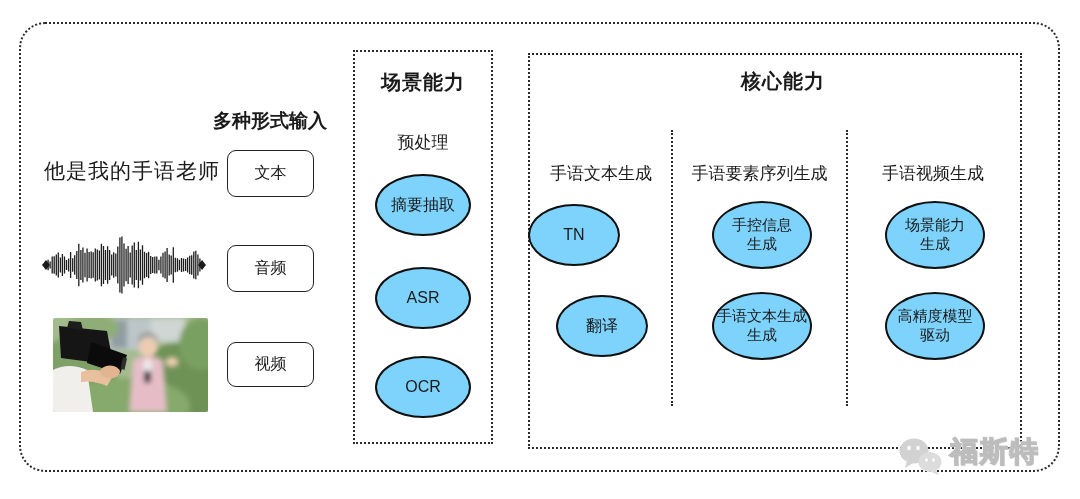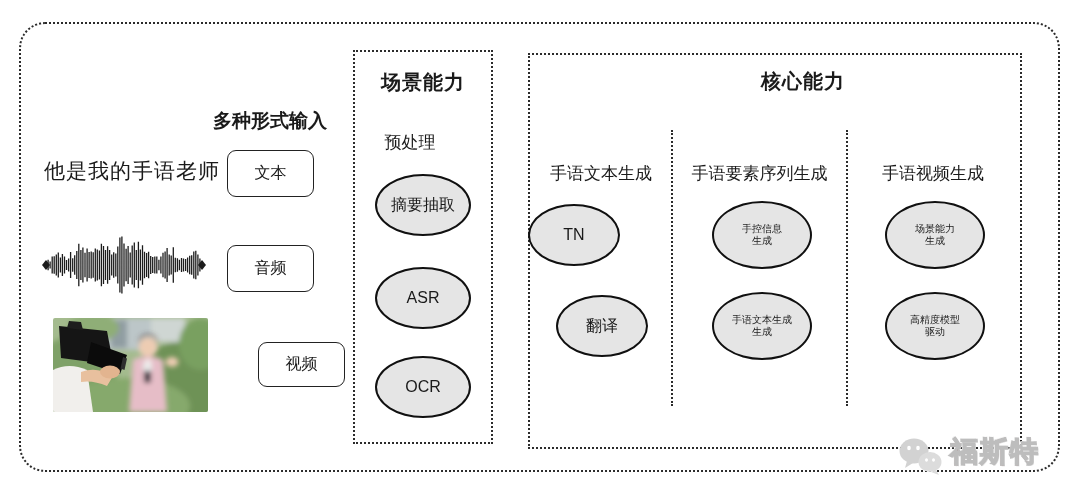--- a/index.html
+++ b/index.html
@@ -18,23 +18,23 @@
   .scene-box{left:353px;top:50px;width:136px;height:390px;}
   .core-box{left:528px;top:53px;width:490px;height:392px;}
   .box-title{font-size:20px;font-weight:bold;text-align:center;letter-spacing:1px;}
   .sub-label{font-size:17px;text-align:center;}
   .col-title{font-size:17px;text-align:center;white-space:nowrap;}
   .divider{border-left:2px dotted #2b2b2b;width:0;}
   
   .node{
     border:2.6px solid #101010;border-radius:50%;
     display:flex;align-items:center;justify-content:center;
-    text-align:center;background:#e5e5e5;
+    text-align:center;background:#7dd3fc;
   }
-  .node span{white-space:pre-line;line-height:1.25;font-size:10px;}
+  .node span{white-space:pre-line;line-height:1.25;font-size:15px;}
   .node.big span{font-size:16px;}
   
   .input-title{font-size:19px;font-weight:bold;text-align:center;white-space:nowrap;}
   .sample-text{font-size:21px;white-space:nowrap;letter-spacing:1px;}
   .type-box{
     width:85px;height:45px;border:1.6px solid #222;border-radius:9px;
     display:flex;align-items:center;justify-content:center;font-size:16px;
   }
   .video-thumb{width:155px;height:94px;border-radius:2px;overflow:hidden;display:block;}
   
@@ -103,40 +103,40 @@
       <path d="M0 52 Q16 44 34 52 L40 94 L0 94 Z" fill="#f1efec"></path>
       <path d="M28 54 Q44 48 60 58 L54 68 Q40 62 28 64 Z" fill="#e8c09e"></path>
       <path d="M6 8 L54 13 L58 34 L38 44 L8 40 Z" fill="#151515"></path>
       <path d="M38 24 L74 37 L67 56 L34 45 Z" fill="#0b0b0b"></path>
       <path d="M70 39 L74 40.5 L71.5 52 L67.5 50.5 Z" fill="#2e2e2e"></path>
       <ellipse cx="57" cy="54" rx="10" ry="6.5" fill="#e2b48f"></ellipse>
       <path d="M14 10 L30 12 L28 4 L16 3 Z" fill="#1d1d1d"></path>
     </g>
   </svg>
 
-  <div class="abs type-box" style="left:227px;top:342px;height:43px;margin-left:31px;">
+  <div class="abs type-box" style="left:227px;top:342px;height:43px;">
     <span>视频</span>
   </div>
 
   <div class="abs dash-box scene-box"></div>
   <div class="abs box-title" style="left:353px;top:69px;width:140px;">场景能力</div>
-  <div class="abs sub-label" style="left:340px;top:131px;width:140px;">预处理</div>
+  <div class="abs sub-label" style="left:353px;top:131px;width:140px;">预处理</div>
 
   <div class="abs node big" style="left:375px;top:174px;width:92px;height:58px;">
     <span>摘要抽取</span>
   </div>
   <div class="abs node big" style="left:375px;top:267px;width:92px;height:58px;">
     <span>ASR</span>
   </div>
   <div class="abs node big" style="left:375px;top:356px;width:92px;height:58px;">
     <span>OCR</span>
   </div>
 
   <div class="abs dash-box core-box"></div>
-  <div class="abs box-title" style="left:556px;top:68px;width:494px;">核心能力</div>
+  <div class="abs box-title" style="left:536px;top:68px;width:494px;">核心能力</div>
 
   <div class="abs divider" style="left:671px;top:130px;height:276px;"></div>
   <div class="abs divider" style="left:846px;top:130px;height:276px;"></div>
 
   <div class="abs col-title" style="left:530px;top:162px;width:142px;">手语文本生成</div>
   <div class="abs col-title" style="left:673px;top:162px;width:173px;">手语要素序列生成</div>
   <div class="abs col-title" style="left:846px;top:162px;width:174px;">手语视频生成</div>
 
   <div class="abs node big" style="left:528px;top:204px;width:88px;height:58px;">
     <span>TN</span>

